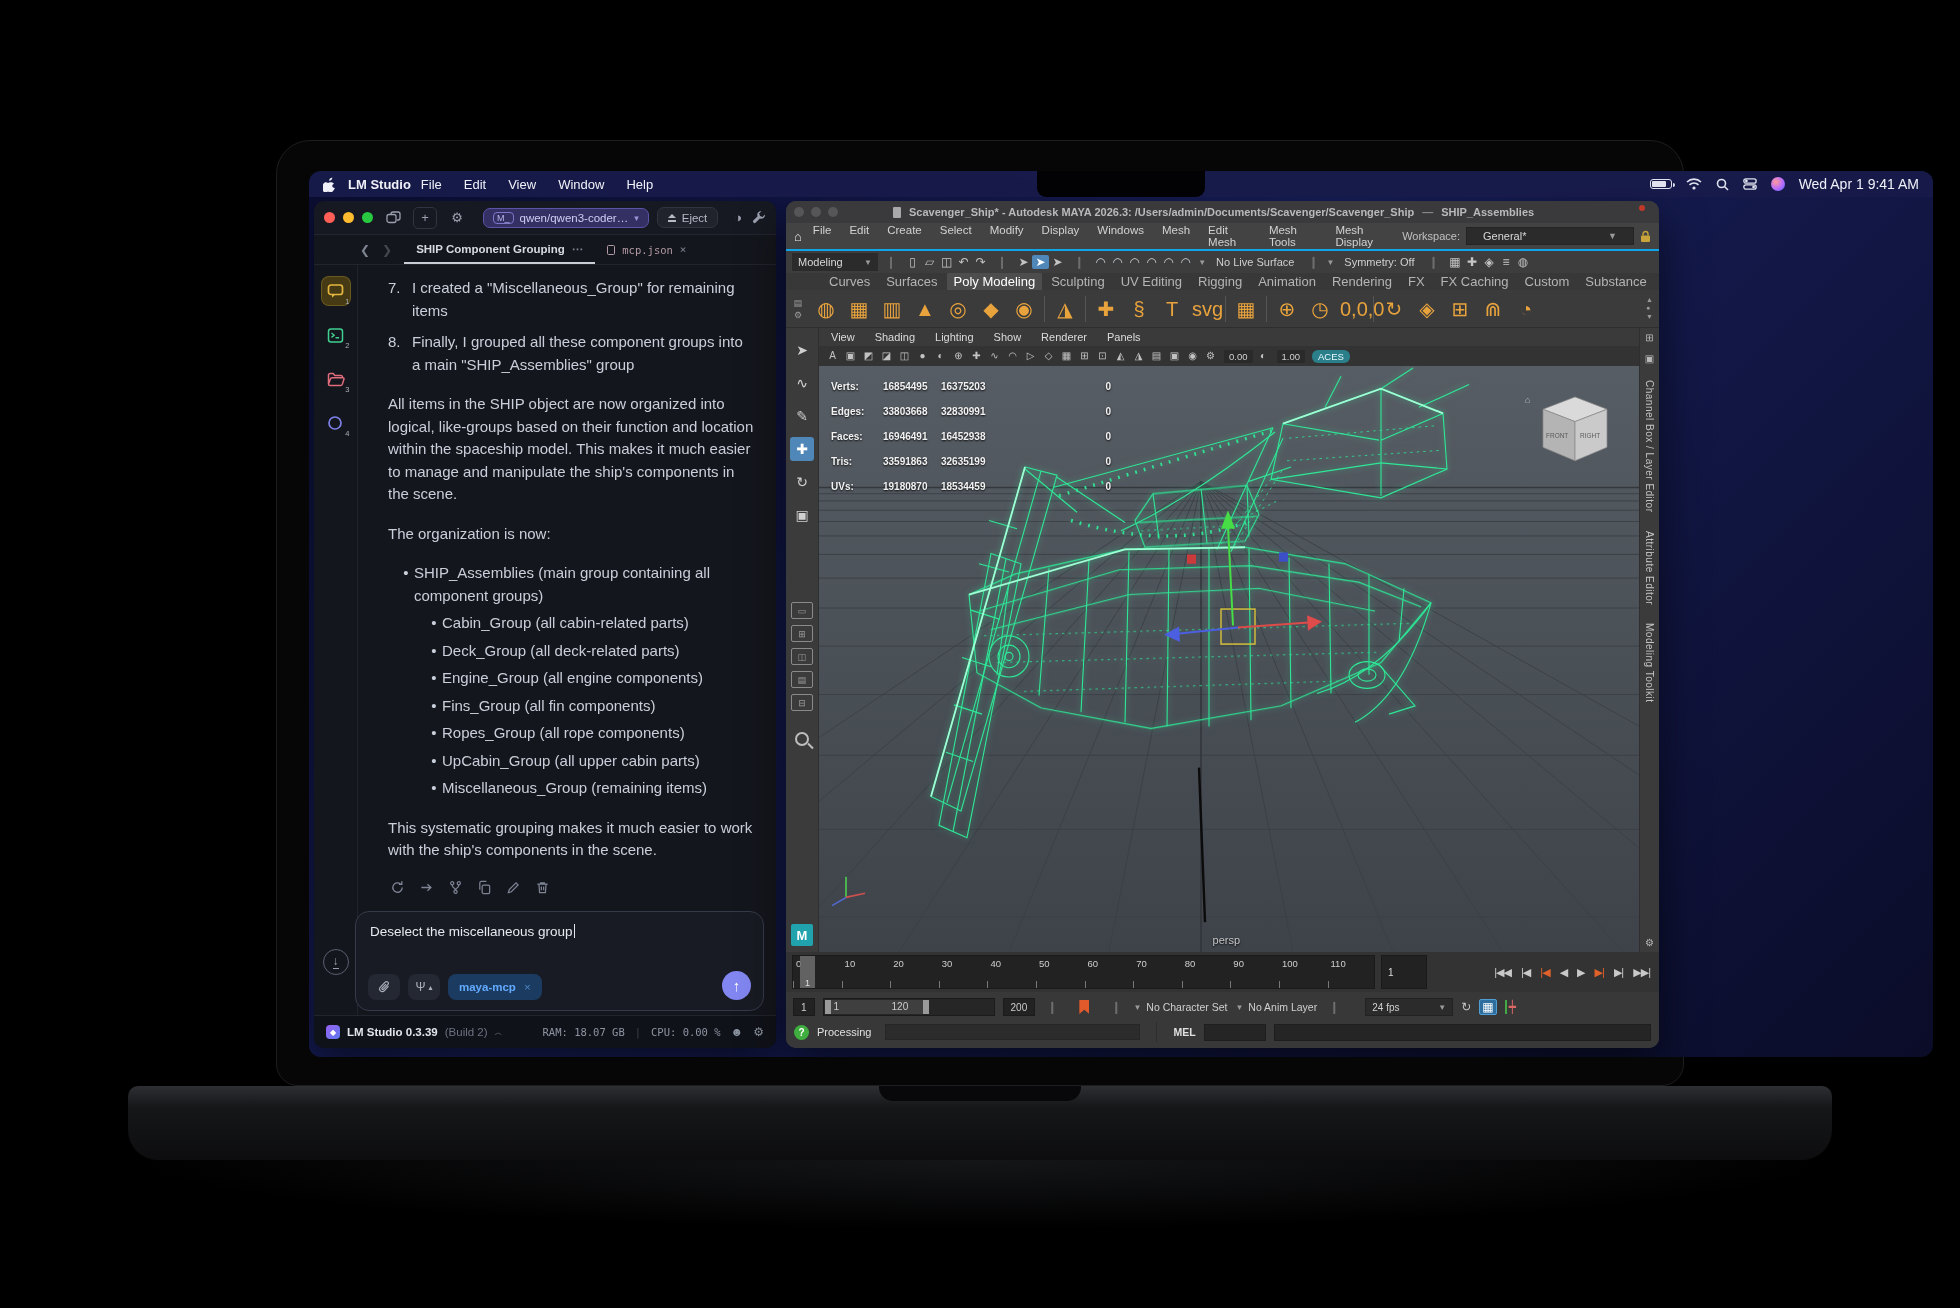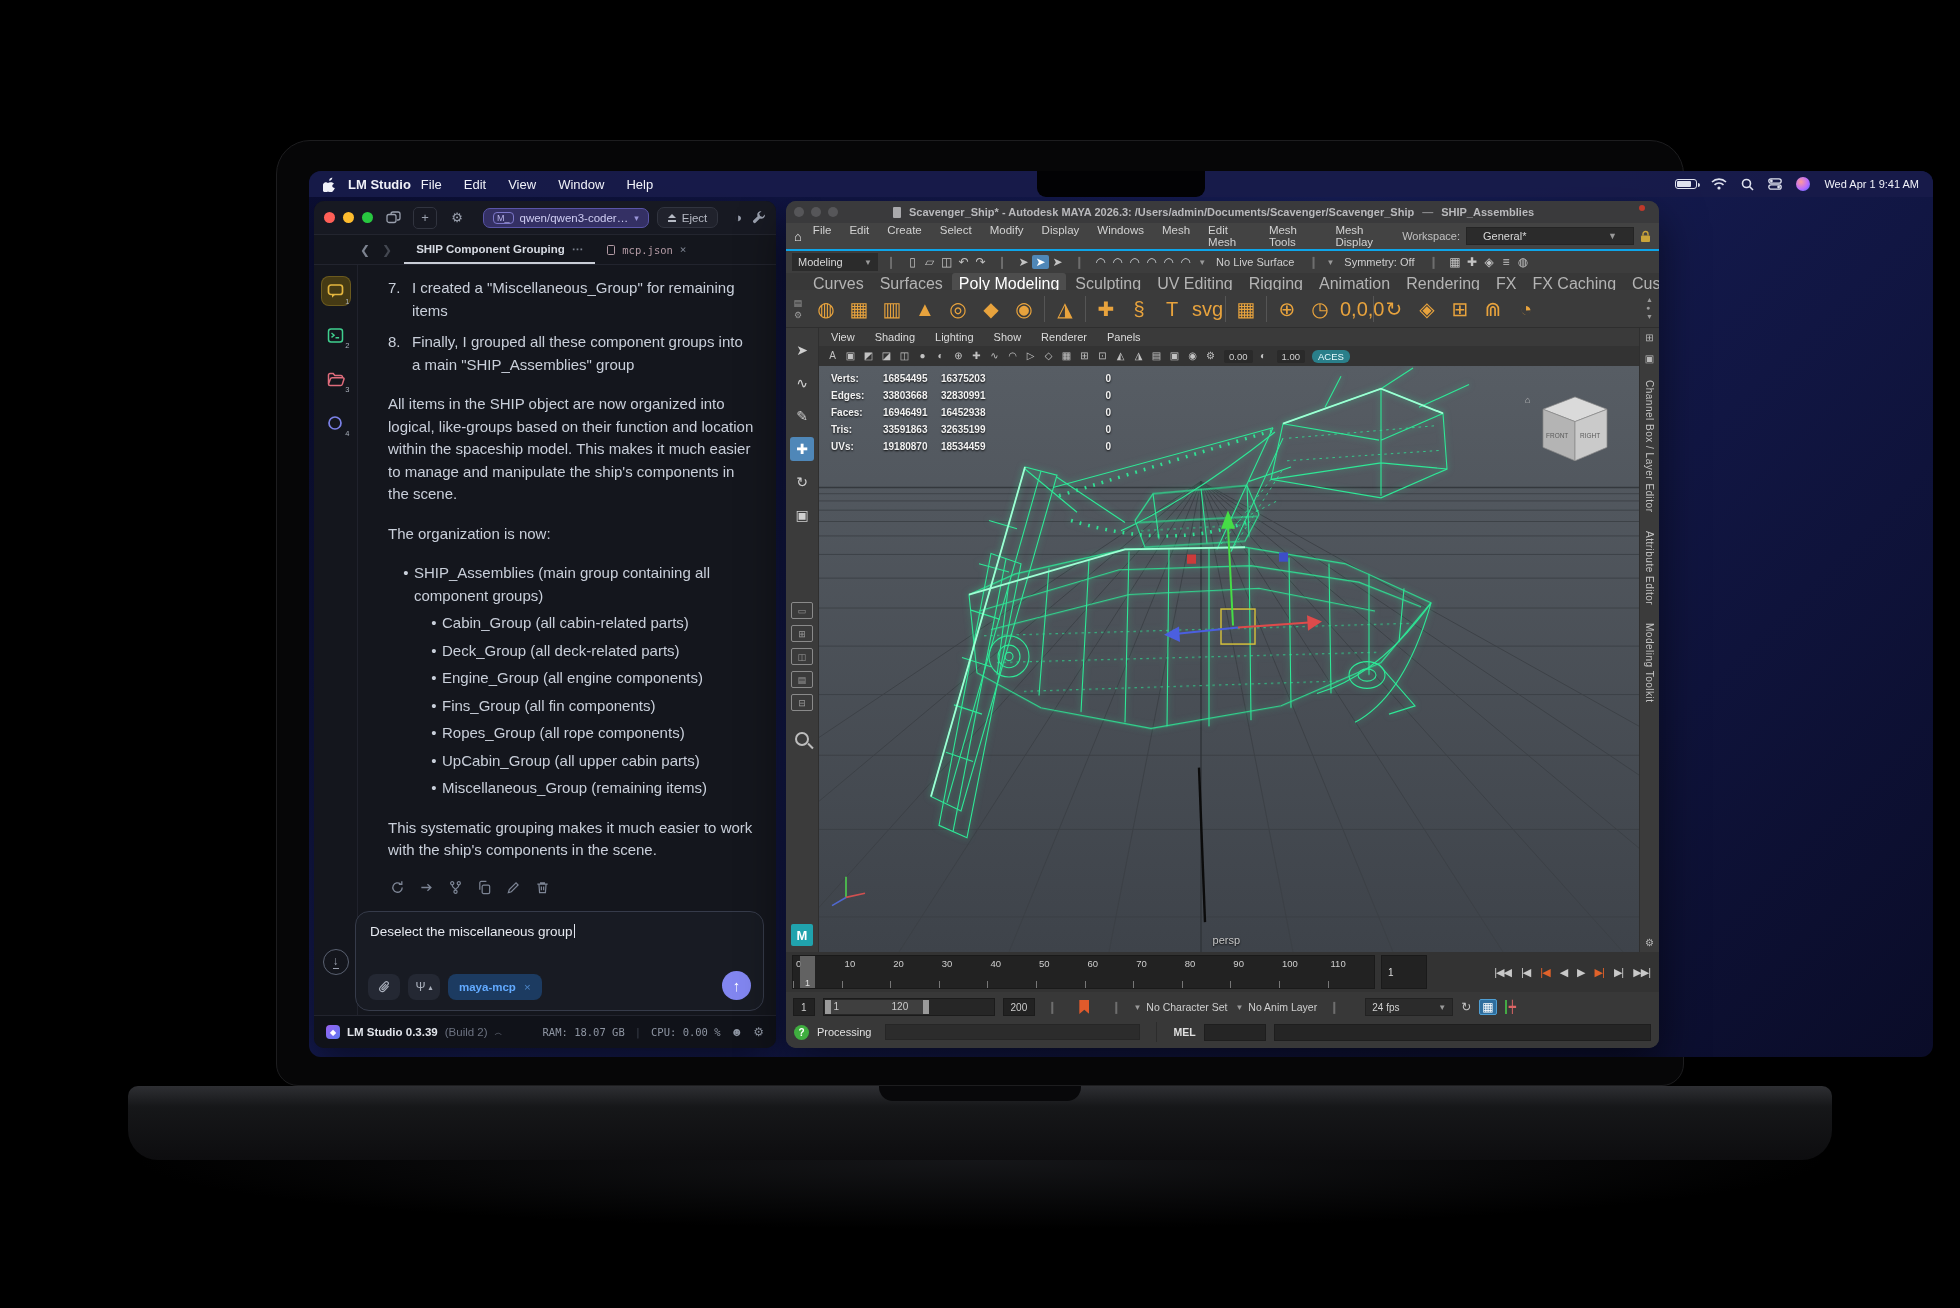--- a/index.html
+++ b/index.html
@@ -25,21 +25,21 @@
   .menubar { position:absolute; left:0; top:0; width:100%; height:26px; background:rgba(24,27,74,.92);
              display:flex; align-items:center; color:#f0f1f8; font-size:13px; padding:0 14px; z-index:5; }
   .menubar .app-name { font-weight:bold; margin:0 10px 0 12px; }
   .menubar .menus { display:flex; gap:22px; }
   .menubar .menus span { cursor:default; }
   .mb-right { margin-left:auto; display:flex; align-items:center; gap:14px; }
   .battery { width:22px; height:10px; border:1px solid #dfe2ee; border-radius:3px; position:relative; }
   .battery::before { content:""; position:absolute; left:1px; top:1px; bottom:1px; width:14px; background:#dfe2ee; border-radius:1px; }
   .battery::after { content:""; position:absolute; right:-4px; top:2.5px; width:2px; height:4px; background:#dfe2ee; border-radius:0 2px 2px 0; }
   .siri { width:14px; height:14px; border-radius:50%; background:radial-gradient(circle at 35% 35%, #ff9a9a, #b96bff 55%, #3f6cff); }
-  .clock { font-size:11px; }
+  .clock { font-size:14px; }
   .notch { position:absolute; left:50%; transform:translateX(-50%); top:0; width:168px; height:26px;
            background:#020204; border-radius:0 0 9px 9px; z-index:6; }
 
   
   .window { position:absolute; border-radius:10px; overflow:hidden; box-shadow:0 18px 45px rgba(0,0,0,.55); }
   .tl { width:11px; height:11px; border-radius:50%; }
 
   
   .lm { left:5px; top:30px; width:462px; height:847px; background:#14161d; display:flex; flex-direction:column; }
   .lm-toolbar { height:34px; background:#171922; display:flex; align-items:center; padding:0 10px; gap:8px; border-bottom:1px solid #23252f; }
@@ -125,21 +125,21 @@
   .maya-statusline { height:24px; background:#3d3d3d; border-top:2px solid #0ea5e9; display:flex; align-items:center; padding:0 6px; gap:4px; font-size:10px; flex:none; }
   .mode-select { background:#2b2b2b; width:86px; height:18px; display:flex; align-items:center; justify-content:space-between;
                  padding:0 6px; font-size:11px; color:#d8d8d8; }
   .sl-sep { color:#6e6e6e; margin:0 4px; font-size:12px; }
   .sl-ic { color:#c4c4c4; font-size:12px; width:17px; text-align:center; }
   .sl-ic.hl { background:var(--maya-highlight-blue); border-radius:2px; color:#fff; }
   .sl-ic.snap { color:#cfd4d8; }
   .sl-txt { color:#cfcfcf; font-size:11px; margin:0 6px; white-space:nowrap; }
   .sl-arr { color:#9a9a9a; font-size:8px; }
 
-  .shelf-tabs { height:17px; background:#383838; display:flex; align-items:flex-start; padding:0 20px; gap:2px; font-size:16px;
+  .shelf-tabs { height:17px; background:#383838; display:flex; align-items:center; padding:0 36px; gap:2px; font-size:13px;
                 color:#b4b4b4; overflow:hidden; white-space:nowrap; flex:none; position:relative; }
   .shelf-tab { padding:2px 7px; }
   .shelf-tab.active { background:#4d4d4d; color:#fff; border-radius:3px 3px 0 0; }
   .shelf-dot { position:absolute; right:14px; top:4px; width:6px; height:6px; border-radius:50%; background:#c0392b; }
 
   .shelf { height:38px; background:#3b3b3b; border-bottom:1px solid #2e2e2e; display:flex; align-items:center; padding:0 4px; gap:7px; flex:none; overflow:hidden; }
   .shelf-left { display:flex; flex-direction:column; gap:2px; color:#9a9a9a; font-size:9px; width:16px; text-align:center; }
   .shelf-ic { color:var(--maya-shelf-orange); font-size:20px; line-height:1; width:26px; text-align:center; flex:none; }
   .shelf-ic.sep { width:1px; height:26px; background:#555; }
   .shelf-scroll { margin-left:auto; display:flex; flex-direction:column; color:#9a9a9a; font-size:7px; line-height:1.2; padding-right:2px; }
@@ -159,21 +159,21 @@
   .panel-menu { height:18px; background:#3a3a3a; display:flex; gap:20px; align-items:center; padding:0 12px; font-size:11px; color:#dcdcdc; flex:none; }
   .vp-toolbar { height:20px; background:#333; display:flex; align-items:center; gap:3px; padding:0 6px; flex:none; overflow:hidden; }
   .vp-ic { font-size:10px; color:#c2c2c2; width:15px; text-align:center; border-radius:2px; line-height:14px; }
   .vp-field { background:#2a2a2a; color:#d0d0d0; font-size:9.5px; padding:1px 5px; border-radius:2px; margin-left:3px; }
   .aces-chip { background:#2a7f8a; color:#e8fbff; font-size:9.5px; padding:1px 6px; border-radius:6px; margin-left:4px; }
   .vp-canvas { position:relative; flex:1; min-height:0; }
   .vp-svg { position:absolute; inset:0; width:100%; height:100%; }
 
   .hud { position:absolute; left:12px; top:7px; font-size:10px; font-weight:bold; color:#f2f2f2;
          text-shadow:0 1px 2px rgba(0,0,0,.9); font-family:"Liberation Sans", sans-serif; }
-  .hud-row { display:flex; height:17px; }
+  .hud-row { display:flex; height:17px;margin-top:8px; }
   .hud-row .l { width:52px; }
   .hud-row .v1 { width:58px; text-align:left; }
   .hud-row .v2 { width:72px; text-align:left; }
   .hud-row .v3 { width:98px; text-align:right; }
   .persp-label { position:absolute; left:48%; bottom:6px; color:#c8c8c8; font-size:11px; text-shadow:0 1px 2px #000; }
 
   .ship-g { filter:drop-shadow(0 0 3px rgba(46,232,151,.55)); }
   .w  { stroke:var(--wireframe-green); stroke-width:1.1; fill:none; }
   .wb { stroke:#9effd4; stroke-width:1.8; fill:none; }
   .wd { stroke:var(--wireframe-green); stroke-width:.9; stroke-dasharray:2.5 4; opacity:.85; fill:none; }

